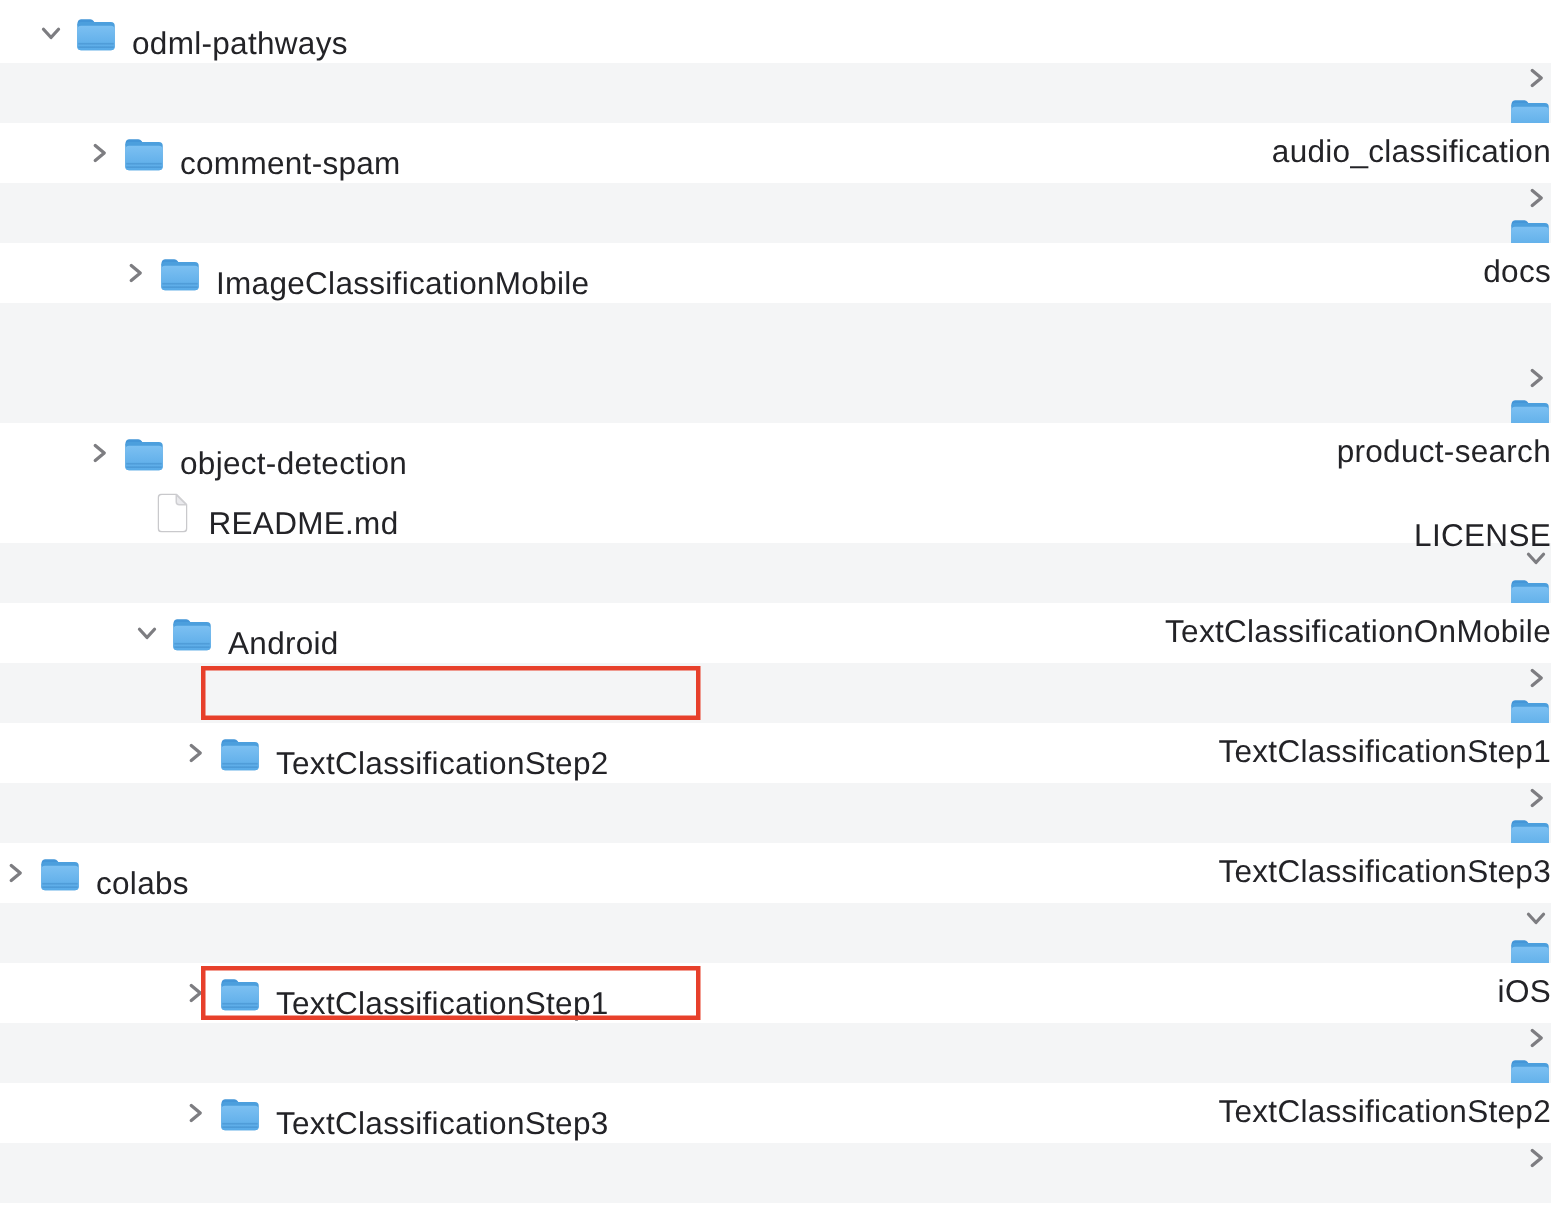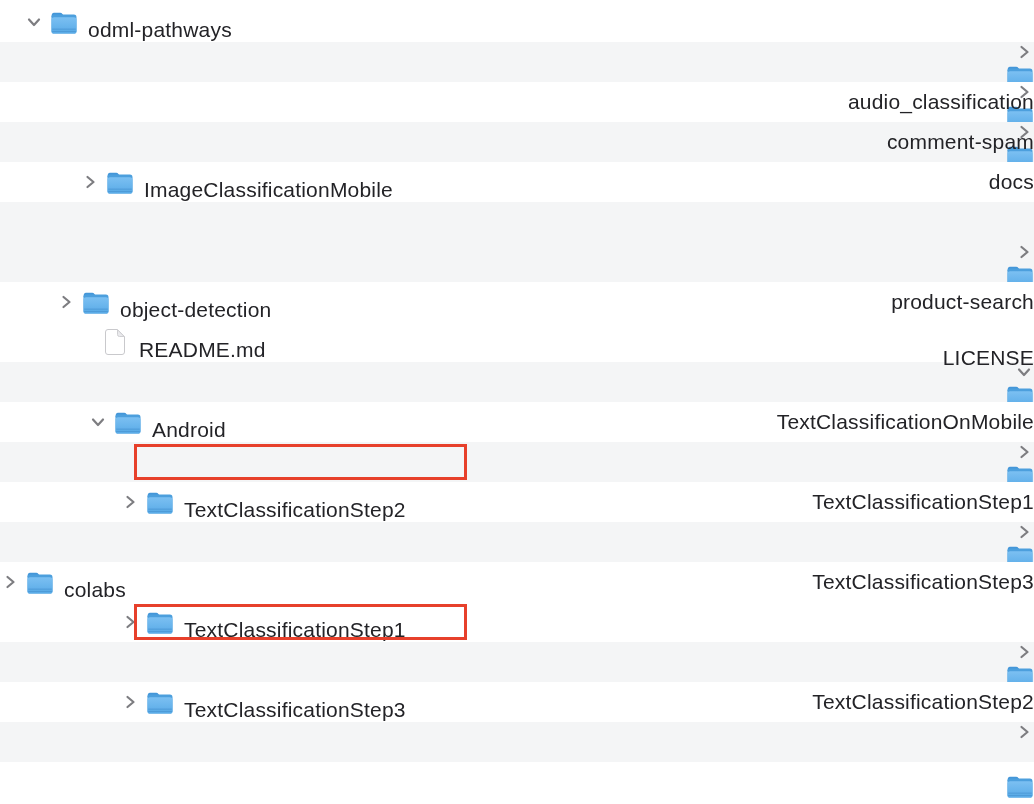--- a/index.html
+++ b/index.html
@@ -102,21 +102,21 @@
           </defs>
           <path d="M1.5 6 Q1.5 1.8 4 1.8 L10.2 1.8 Q11.6 1.8 12.4 3 L14.2 5.6 Z" fill="#4496d8"></path>
           <rect x="1.5" y="3.6" width="25" height="18.9" rx="2.6" fill="#4c9fdd"></rect>
           <rect x="1.5" y="6.2" width="25" height="16.3" rx="2.6" fill="url(#fg)"></rect>
           <rect x="2.2" y="17.6" width="23.6" height="1.1" fill="#3e89c8" opacity="0.5"></rect>
           <rect x="2.2" y="19.9" width="23.6" height="1.1" fill="#3e89c8" opacity="0.5"></rect>
         </svg>
       </span>
       <span class="label">audio_classification</span>
     </div>
-    <div class="row" style="padding-left: 56px; flex-direction: column;">
+    <div class="row" style="padding-left: 56px;">
       <span class="chev">
         <svg width="11" height="16" viewBox="0 0 11 16">
           <path d="M2.5 3 L8.5 8 L2.5 13" fill="none" stroke="#7d7d81" stroke-width="2.2" stroke-linecap="round" stroke-linejoin="round"></path>
         </svg>
       </span>
       <span class="icon">
         <svg width="28" height="23" viewBox="0 0 28 23">
           <defs>
             <linearGradient id="fg" x1="0" y1="0" x2="0" y2="1">
               <stop offset="0" stop-color="#7cc0f2"></stop>
@@ -376,20 +376,43 @@
           </defs>
           <path d="M1.5 6 Q1.5 1.8 4 1.8 L10.2 1.8 Q11.6 1.8 12.4 3 L14.2 5.6 Z" fill="#4496d8"></path>
           <rect x="1.5" y="3.6" width="25" height="18.9" rx="2.6" fill="#4c9fdd"></rect>
           <rect x="1.5" y="6.2" width="25" height="16.3" rx="2.6" fill="url(#fg)"></rect>
           <rect x="2.2" y="17.6" width="23.6" height="1.1" fill="#3e89c8" opacity="0.5"></rect>
           <rect x="2.2" y="19.9" width="23.6" height="1.1" fill="#3e89c8" opacity="0.5"></rect>
         </svg>
       </span>
       <span class="label">colabs</span>
     </div>
+    <div class="row stripe" style="padding-left: 88px;">
+      <span class="chev">
+        <svg width="16" height="11" viewBox="0 0 16 11">
+          <path d="M3 2.5 L8 8 L13 2.5" fill="none" stroke="#7d7d81" stroke-width="2.2" stroke-linecap="round" stroke-linejoin="round"></path>
+        </svg>
+      </span>
+      <span class="icon">
+        <svg width="28" height="23" viewBox="0 0 28 23">
+          <defs>
+            <linearGradient id="fg" x1="0" y1="0" x2="0" y2="1">
+              <stop offset="0" stop-color="#7cc0f2"></stop>
+              <stop offset="1" stop-color="#58aae7"></stop>
+            </linearGradient>
+          </defs>
+          <path d="M1.5 6 Q1.5 1.8 4 1.8 L10.2 1.8 Q11.6 1.8 12.4 3 L14.2 5.6 Z" fill="#4496d8"></path>
+          <rect x="1.5" y="3.6" width="25" height="18.9" rx="2.6" fill="#4c9fdd"></rect>
+          <rect x="1.5" y="6.2" width="25" height="16.3" rx="2.6" fill="url(#fg)"></rect>
+          <rect x="2.2" y="17.6" width="23.6" height="1.1" fill="#3e89c8" opacity="0.5"></rect>
+          <rect x="2.2" y="19.9" width="23.6" height="1.1" fill="#3e89c8" opacity="0.5"></rect>
+        </svg>
+      </span>
+      <span class="label">iOS</span>
+    </div>
     <div class="row" style="padding-left: 120px;">
       <div class="hl-box"></div>
       <span class="chev">
         <svg width="11" height="16" viewBox="0 0 11 16">
           <path d="M2.5 3 L8.5 8 L2.5 13" fill="none" stroke="#7d7d81" stroke-width="2.2" stroke-linecap="round" stroke-linejoin="round"></path>
         </svg>
       </span>
       <span class="icon">
         <svg width="28" height="23" viewBox="0 0 28 23">
           <defs>

